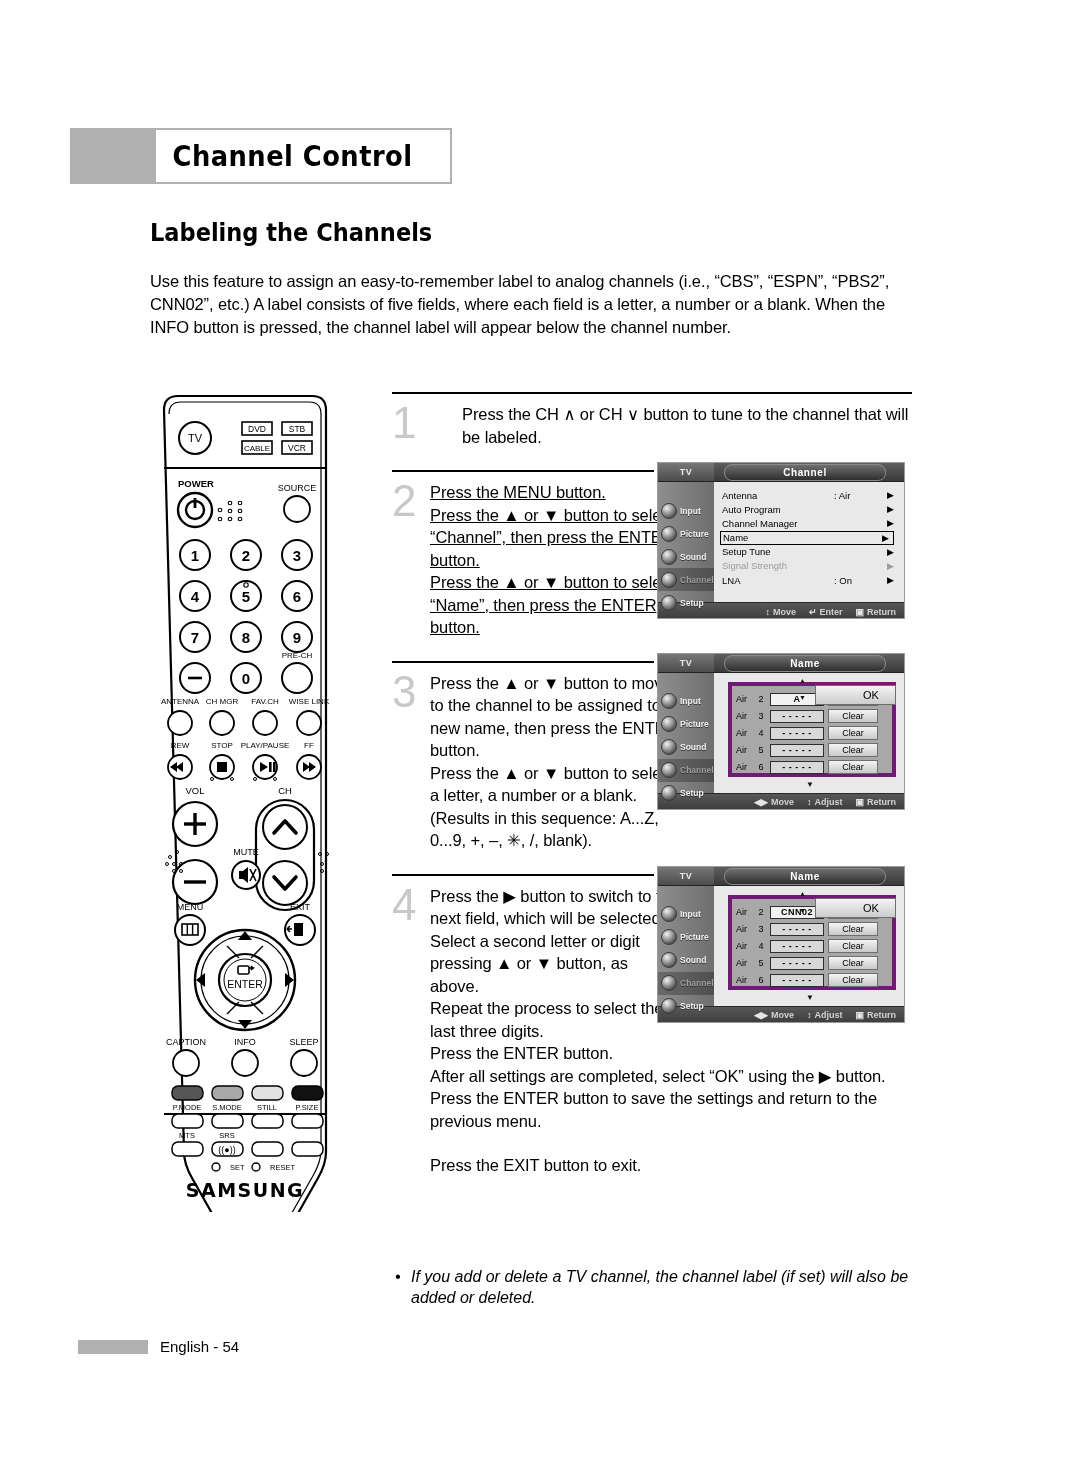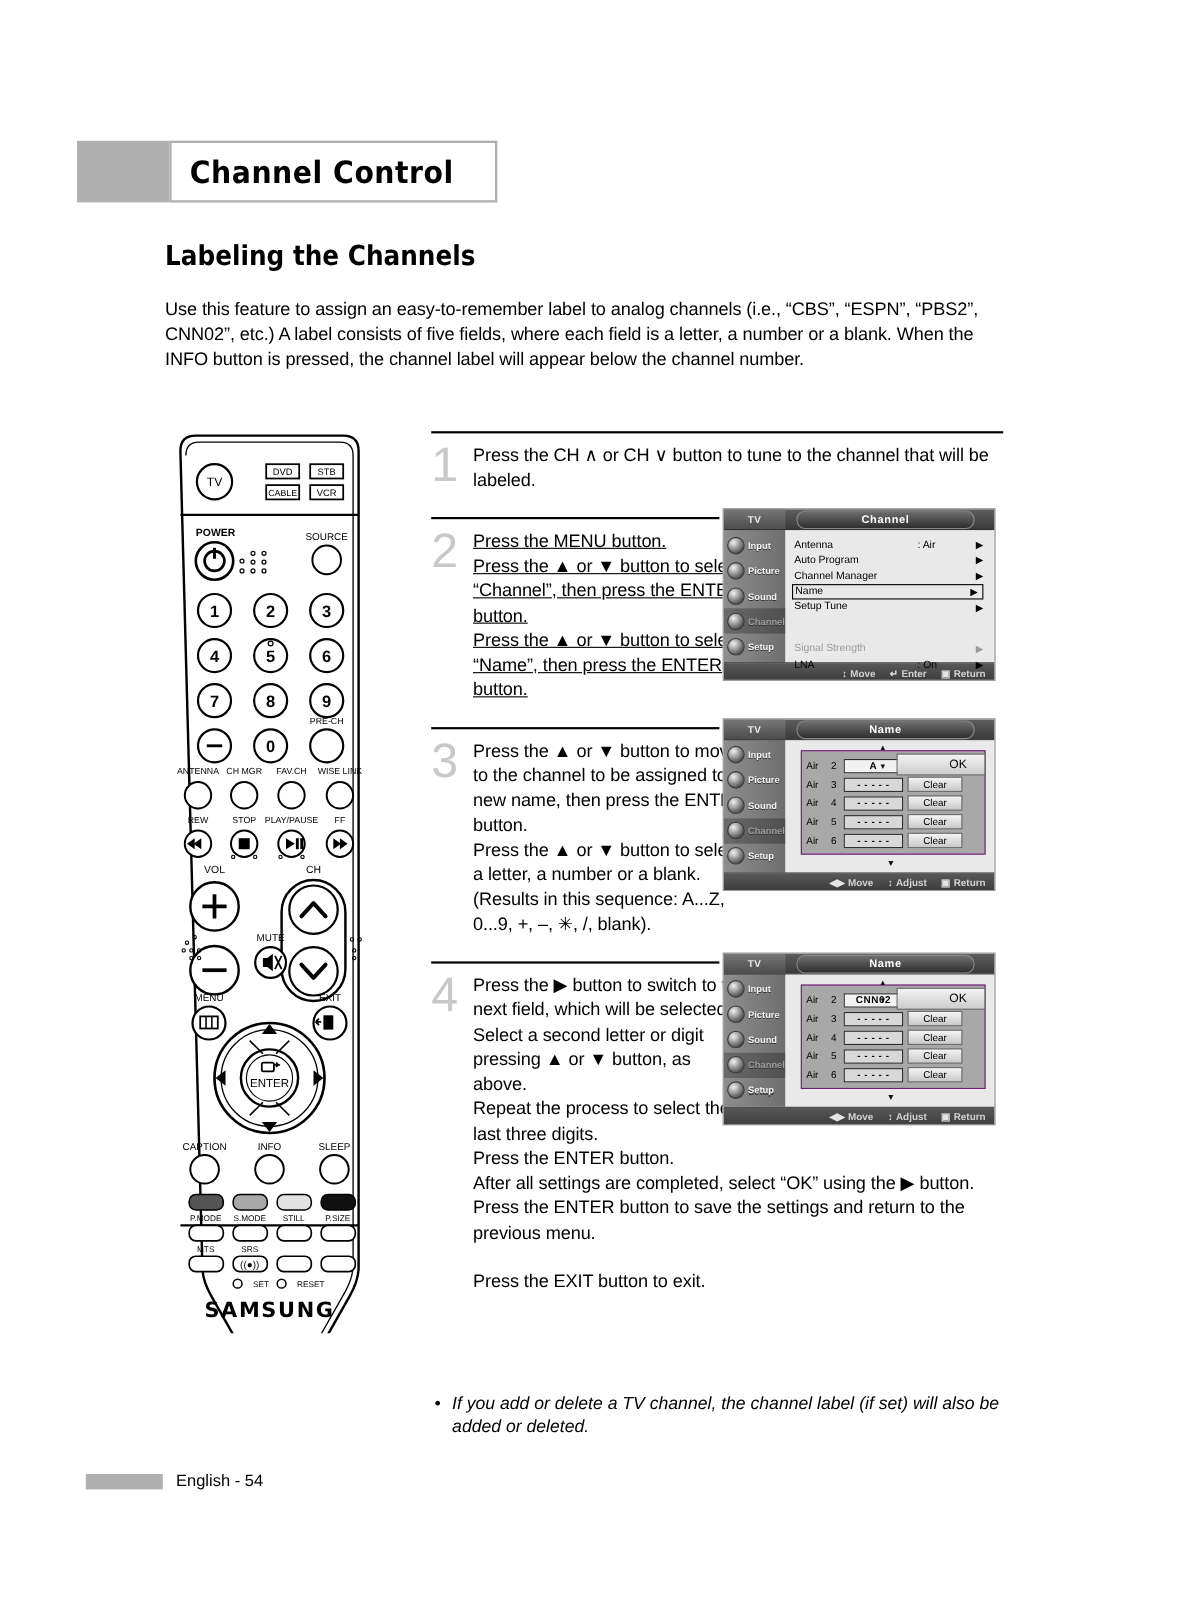--- a/index.html
+++ b/index.html
@@ -55,21 +55,21 @@
   .step-num{
     font-size:44px;line-height:40px;color:#c8c8c8;
     width:38px;flex:0 0 38px;
     font-family:"Liberation Sans", sans-serif;
   }
   .step-text{
     font-size:16.5px;line-height:22.5px;
     letter-spacing:-0.1px;
     width:250px;
   }
-  .step-text.wide{width:480px;}
+  .step-text.wide{width:480px;margin-left:32px;}
   .tail-para{
     font-size:16.5px;line-height:22.5px;letter-spacing:-0.1px;
     margin-left:38px;width:490px;
   }
   
   .osd{
     width:248px;height:157px;
     background:#cfcfcf;
     border:1px solid #9a9a9a;
     position:absolute;
@@ -97,21 +97,21 @@
     background:linear-gradient(#6f6f6f,#2e2e2e);
     border:1px solid #8a8a8a;
     color:#ffffff;font-weight:bold;font-size:10px;
     display:flex;align-items:center;justify-content:center;
     letter-spacing:0.6px;
   }
   .osd-body{display:flex;height:120px;}
   .osd-side{
     width:56px;flex:0 0 56px;
     background:linear-gradient(90deg,#8e8e8e,#6e6e6e);
-    padding-top:2px;
+    padding-top:17px;
   }
   .side-item{
     height:23px;display:flex;align-items:center;gap:3px;
     padding-left:3px;
   }
   .side-item .ic{
     width:14px;height:14px;flex:0 0 14px;
     border-radius:50%;
     background:radial-gradient(circle at 35% 30%,#f2f2f2,#5a5a5a 70%,#2d2d2d);
     border:1px solid #3a3a3a;
@@ -134,34 +134,34 @@
     font-size:9.5px;
     position:relative;
   }
   .menu-row .mlabel{width:112px;}
   .menu-row .mval{width:45px;}
   .menu-row .marrow{position:absolute;right:4px;font-size:9px;}
   .menu-row.selected{
     border:1px solid #000;height:14px;box-sizing:border-box;
     margin-left:-2px;padding-left:2px;width:calc(100% - 2px);
   }
-  .menu-row.dim{color:#9b9b9b;margin-top:24px;}
+  .menu-row.dim{color:#9b9b9b;}
   .osd-bottombar{
     height:17px;background:linear-gradient(#585858,#3b3b3b);
     display:flex;align-items:center;justify-content:flex-end;
     gap:13px;padding-right:8px;
     color:#d2d2d2;font-size:9px;font-weight:bold;
     border-top:1px solid #2a2a2a;
   }
   .bbitem{display:flex;align-items:center;gap:3px;}
   .bbicon{color:#e6e6e6;font-size:9px;}
   
   .name-panel{
     position:absolute;left:14px;top:9px;width:168px;height:95px;
-    background:#a8a8a8;border:1px solid #701a75;
+    background:#a8a8a8;border:4px solid #701a75;
     padding:5px 0 0 4px;box-sizing:border-box;
   }
   .name-row{display:flex;align-items:center;height:17px;gap:4px;}
   .name-row .air{font-size:9px;width:16px;}
   .name-row .num{font-size:9px;width:10px;text-align:center;}
   .name-field{
     width:54px;height:13px;border:1.5px solid #2e2e2e;
     background:#d8d8d8;
     font-size:9px;font-weight:bold;
     display:flex;align-items:center;justify-content:center;

